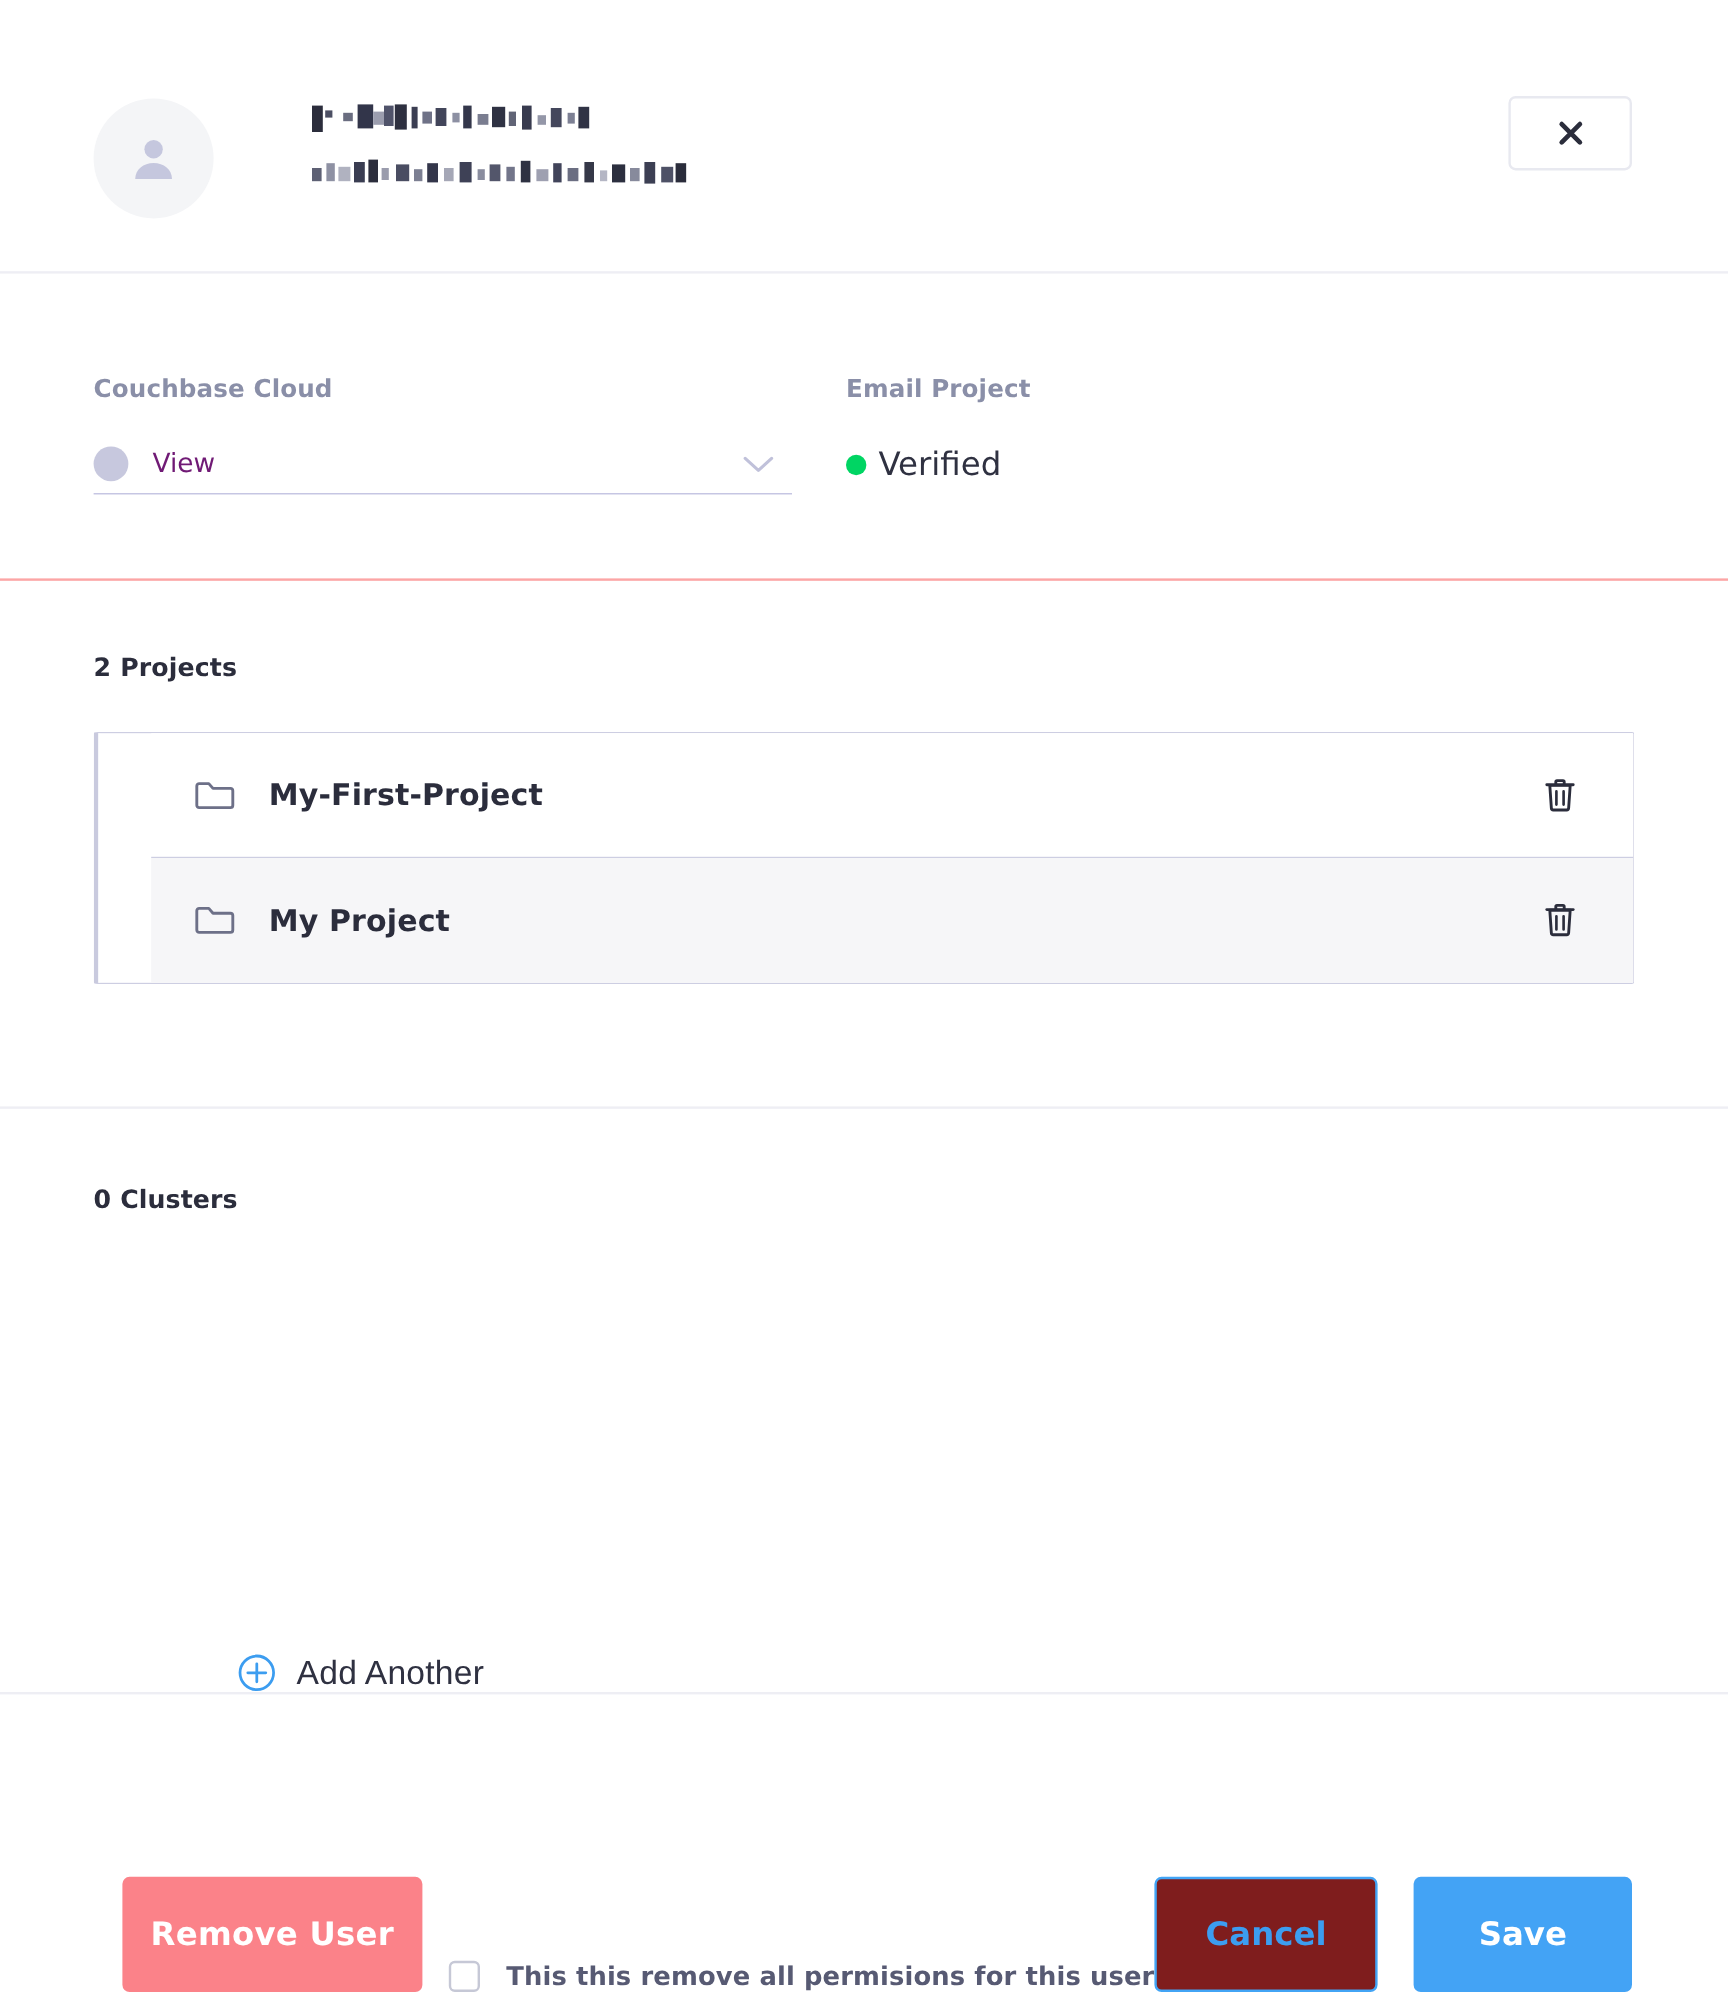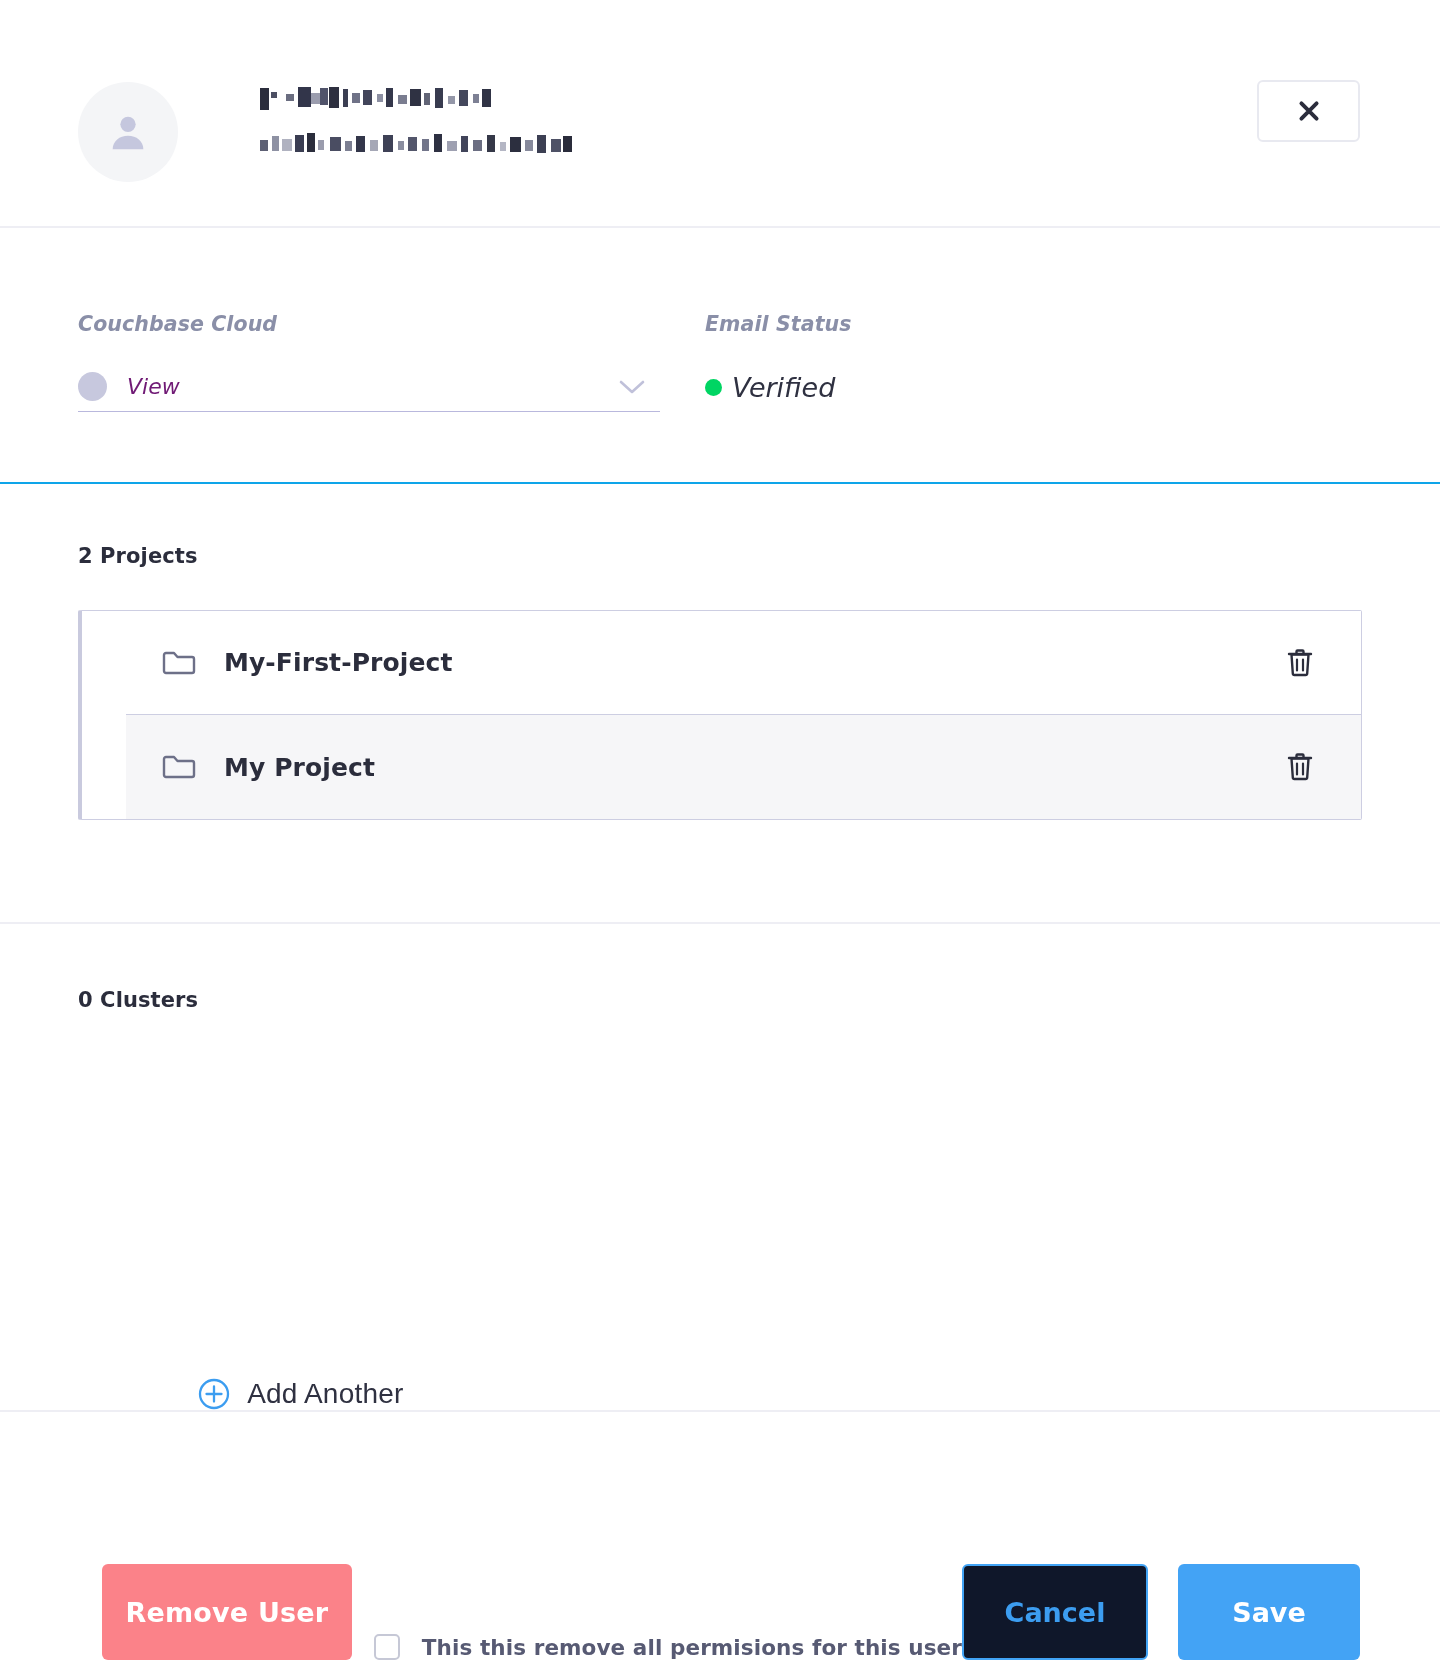--- a/index.html
+++ b/index.html
@@ -80,22 +80,21 @@
     justify-content: center;
     cursor: pointer;
   }
   .close-btn svg { display: block; }
 
   
   .section-role {
     flex: 0 0 256px;
     padding: 84px 78px 0 78px;
     display: flex;
-    border-bottom: 2px solid #0ea5e9;
-    font-style: italic;
+    border-bottom: 2px solid #fca5a5;
   }
 
   .field { display: flex; flex-direction: column; }
   .field-role  { width: 582px; }
   .field-email { margin-left: 45px; }
 
   .field-label {
     font-size: 20.5px;
     font-weight: 700;
     color: #8a8fa8;
@@ -281,21 +280,21 @@
   .footer-right {
     margin-left: auto;
     display: flex;
     align-items: center;
     gap: 30px;
   }
 
   .btn-cancel {
     width: 186px;
     height: 96px;
-    background: #0f172a;
+    background: #7f1d1d;
     border: 2px solid #42a4f5;
     color: #3c9df0;
     font-size: 27px;
     font-weight: 700;
   }
 
   .btn-save {
     width: 182px;
     height: 96px;
     background: #43a3f5;
@@ -384,21 +383,21 @@
       <div class="select">
         <span class="role-dot"></span>
         <span class="select-value">View</span>
         <svg class="chevron" width="28" height="18" viewBox="0 0 28 18">
           <path d="M3 4 L14 14 L25 4" stroke="#c0c1da" stroke-width="2.6" fill="none" stroke-linecap="round" stroke-linejoin="round"></path>
         </svg>
       </div>
     </div>
 
     <div class="field field-email">
-      <span class="field-label">Email Status</span>
+      <span class="field-label">Email Project</span>
       <div class="email-value">
         <span class="status-dot"></span>
         <span class="email-text">Verified</span>
       </div>
     </div>
   </div>
 
   <div class="section-projects">
     <div class="section-title">2 Projects</div>
 

